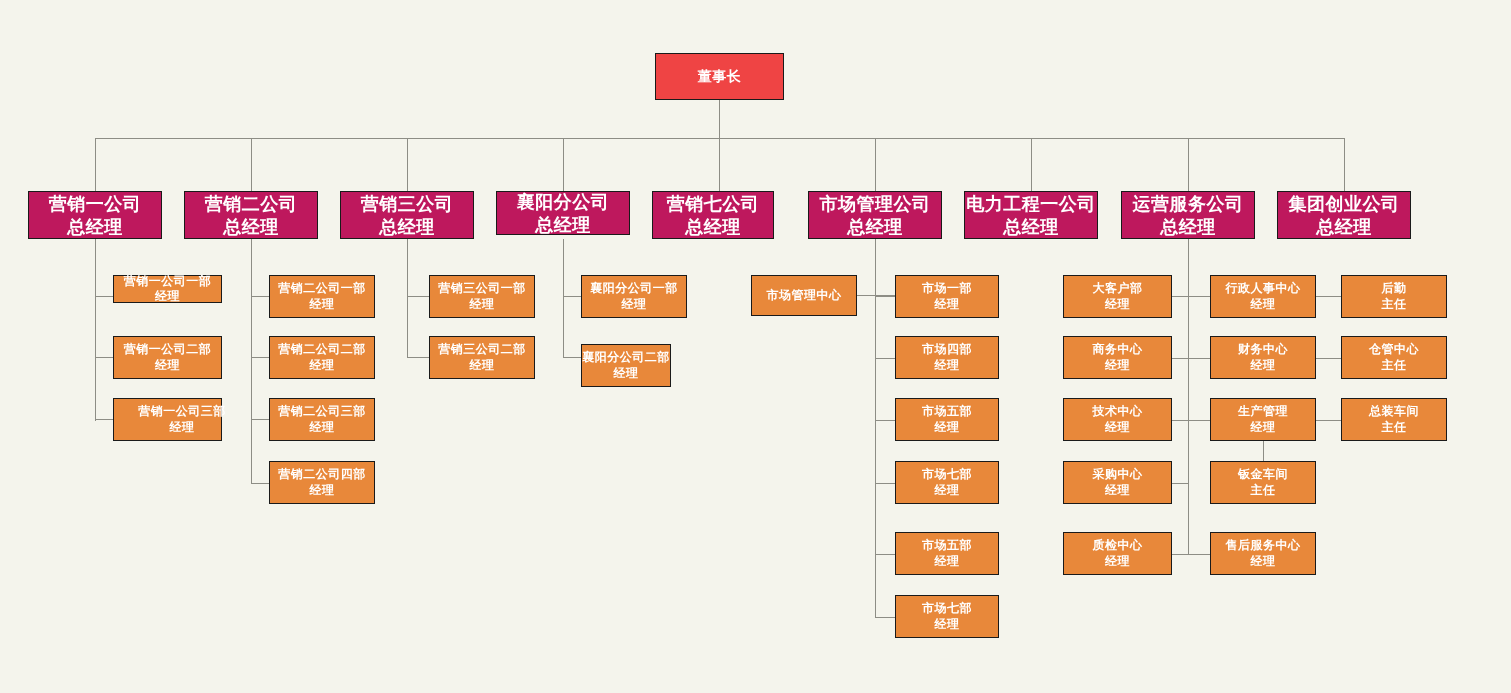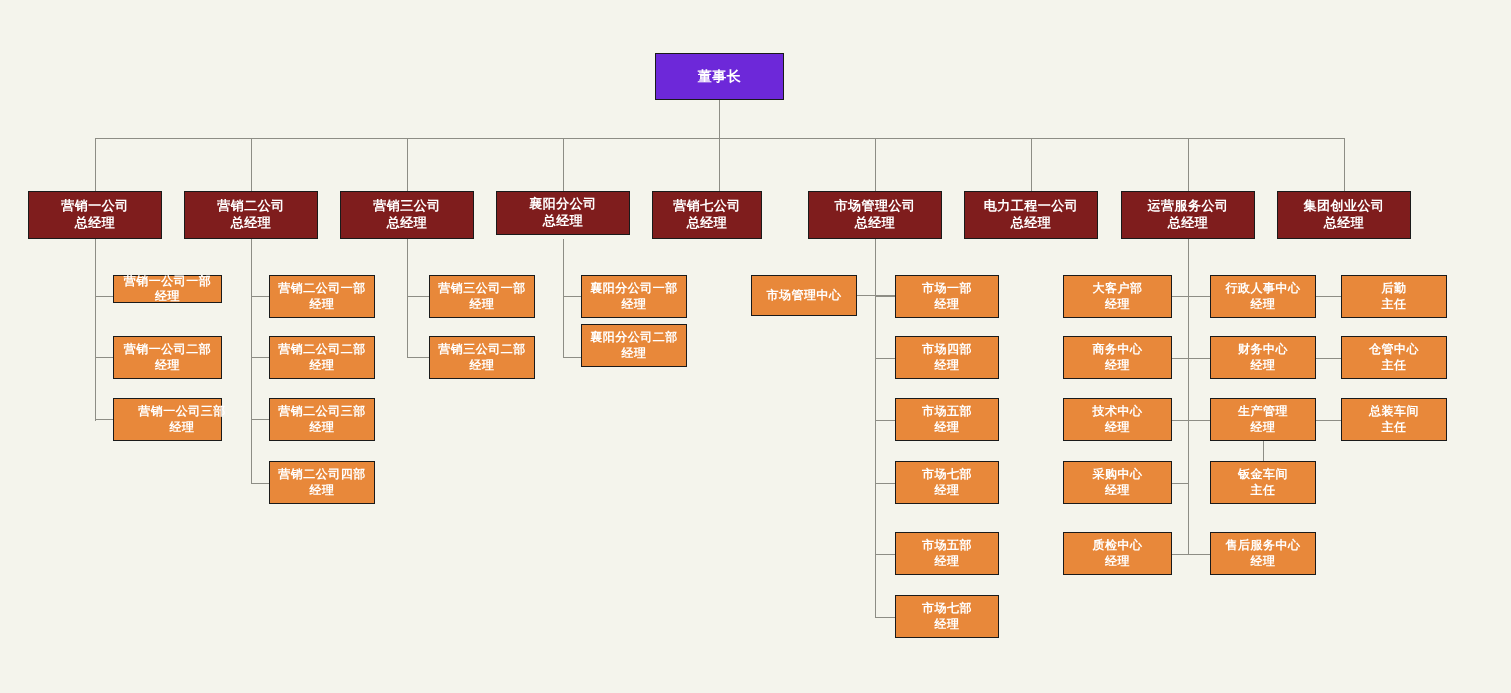--- a/index.html
+++ b/index.html
@@ -21,22 +21,22 @@
     align-items:center;
     justify-content:center;
     text-align:center;
     line-height:1.28;
     font-weight:bold;
     letter-spacing:.5px;
     z-index:5;
   }
   .node .l1,.node .l2{display:block;white-space:nowrap;}
 
-  .root{background:#6d28d9;font-size:14px;}
-  .lvl2{background:#7f1d1d;font-size:13px;}
+  .root{background:#ef4444;font-size:14px;}
+  .lvl2{background:#be185d;font-size:18px;}
   .lvl3{background:#e8883a;font-size:12px;}
 
   .line{position:absolute;background:#8d8d85;z-index:1;}
   .h{height:1px;}
   .v{width:1px;}
 </style>
 </head>
 <body>
 
 <div id="chart">
@@ -115,21 +115,21 @@
     <span class="l2">总经理</span>
   </div>
   <div class="node lvl2" style="left:340px;top:191px;width:134px;height:48px;">
     <span class="l1">营销三公司</span>
     <span class="l2">总经理</span>
   </div>
   <div class="node lvl2" style="left:496px;top:191px;width:134px;height:44px;">
     <span class="l1">襄阳分公司</span>
     <span class="l2">总经理</span>
   </div>
-  <div class="node lvl2" style="left:652px;top:191px;width:110px;height:48px;">
+  <div class="node lvl2" style="left:652px;top:191px;width:122px;height:48px;">
     <span class="l1">营销七公司</span>
     <span class="l2">总经理</span>
   </div>
   <div class="node lvl2" style="left:808px;top:191px;width:134px;height:48px;">
     <span class="l1">市场管理公司</span>
     <span class="l2">总经理</span>
   </div>
   <div class="node lvl2" style="left:964px;top:191px;width:134px;height:48px;">
     <span class="l1">电力工程一公司</span>
     <span class="l2">总经理</span>
@@ -179,21 +179,21 @@
   </div>
   <div class="node lvl3" style="left:429px;top:336px;width:106px;height:43px;">
     <span class="l1">营销三公司二部</span>
     <span class="l2">经理</span>
   </div>
 
   <div class="node lvl3" style="left:581px;top:275px;width:106px;height:43px;">
     <span class="l1">襄阳分公司一部</span>
     <span class="l2">经理</span>
   </div>
-  <div class="node lvl3" style="left:581px;top:324px;width:106px;height:43px;justify-content:center;">
+  <div class="node lvl3" style="left:581px;top:344px;width:90px;height:43px;justify-content:center;">
     <span class="l1">襄阳分公司二部</span>
     <span class="l2">经理</span>
   </div>
 
   <div class="node lvl3" style="left:751px;top:275px;width:106px;height:41px;">
     <span class="l1">市场管理中心</span>
   </div>
 
   <div class="node lvl3" style="left:895px;top:275px;width:104px;height:43px;">
     <span class="l1">市场一部</span>

